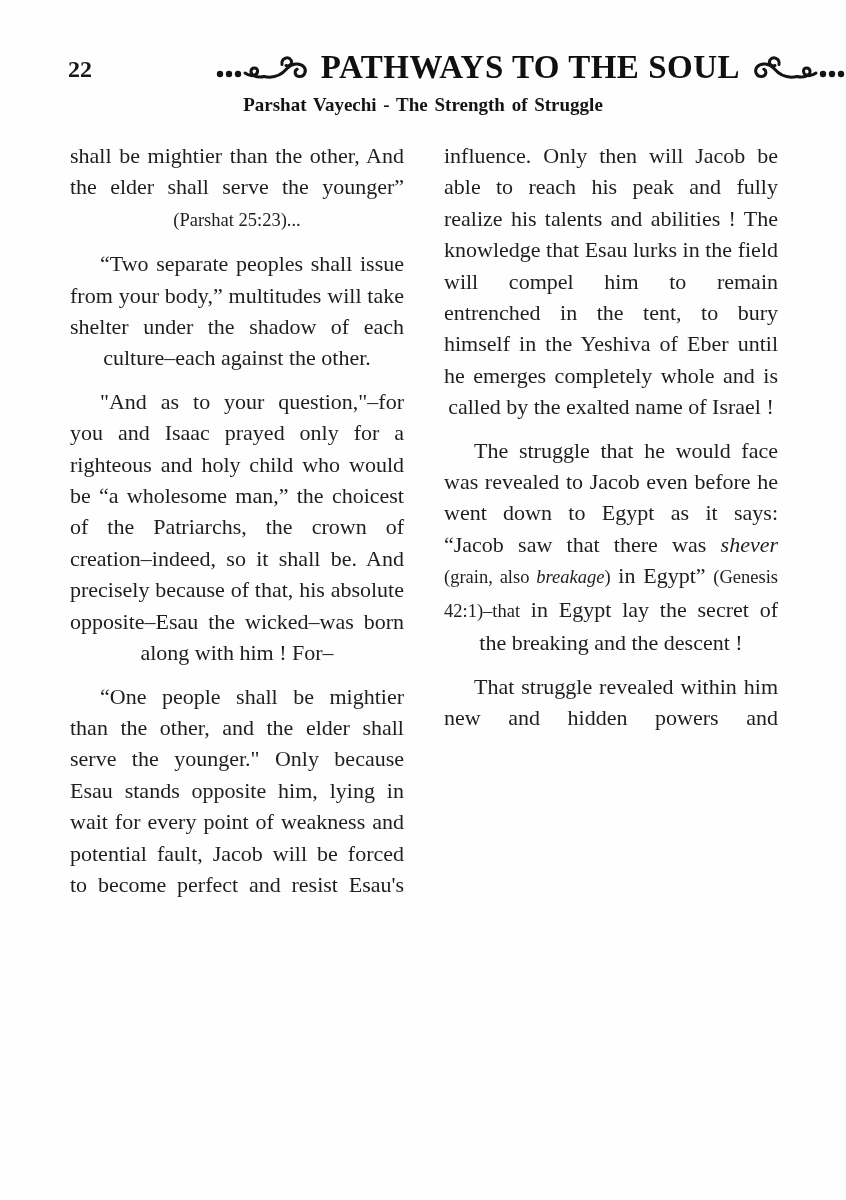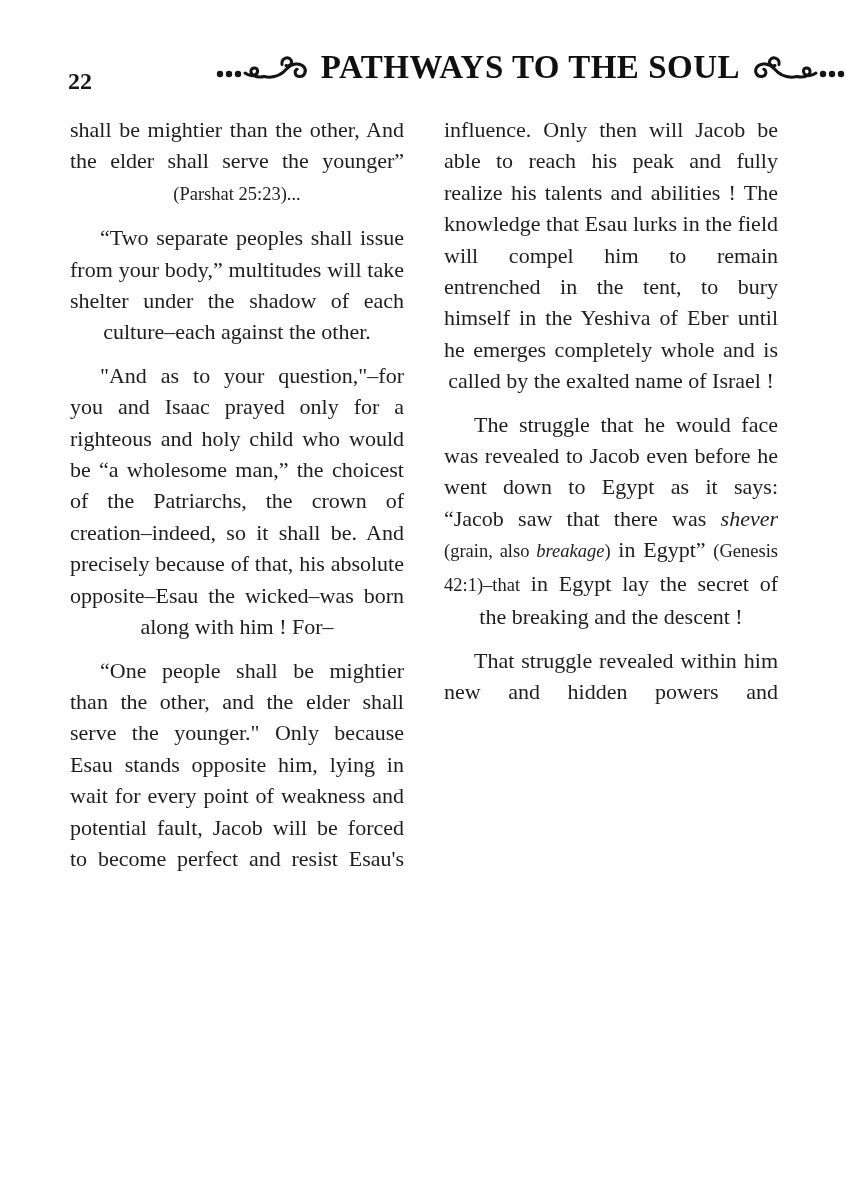--- a/index.html
+++ b/index.html
@@ -9,21 +9,21 @@
     margin:0 auto;
     background:#fefefe;
     color:#1f1f1f;
     font-family:"Liberation Serif","DejaVu Serif",serif;
     overflow:hidden;
     box-sizing:border-box;
   }
   
   .header{position:relative;padding-top:44px;}
   .page-number{
-    position:absolute;left:68px;top:68px;
+    position:absolute;left:68px;top:56px;
     font-size:24px;font-weight:700;color:#161616;
   }
   .title-row{
     display:flex;align-items:center;justify-content:flex-end;
     gap:10px;height:46px;
   }
   .main-title{
     font-size:33px;font-weight:700;letter-spacing:0.5px;
     color:#101010;white-space:nowrap;
   }
@@ -81,20 +81,21 @@
       <svg class="ornament mirror" width="96" height="30" viewBox="0 0 96 30" fill="none" stroke="#141414" stroke-width="3" stroke-linecap="round">
         <circle cx="5" cy="22" r="3.2" fill="#141414" stroke="none"></circle>
         <circle cx="14" cy="22" r="3.2" fill="#141414" stroke="none"></circle>
         <circle cx="23" cy="22" r="3.2" fill="#141414" stroke="none"></circle>
         <path d="M30 21 c 7 5 13 2 12.5 -2.5 c -0.5 -3.5 -6 -3.5 -6.5 0.5 c -0.6 4.5 6 7 13 5.5"></path>
         <path d="M49 24.5 c 9 2 17 -1 23 -8 c 4.5 -5 13 -6.5 17 -1.5 c 3.2 4.2 0.3 10 -5 9.5 c -4.2 -0.5 -5.2 -5.5 -1.8 -7.3"></path>
         <path d="M67 12.5 c -1 -6 6 -9 9 -4.5 c 2 3.5 -1.5 7 -5 5.5"></path>
       </svg>
     </div>
 
+    <div class="subtitle">Parshat Vayechi - The Strength of Struggle</div>
   </div>
 
   <div class="columns">
     <div class="col">
         <p class="para last-center"><span class="">shall be mightier than the other, And the elder shall serve the younger” </span><span class="run-sm">(Parshat 25:23)...</span></p>
         <p class="para indent last-center"><span class="">“Two separate peoples shall issue from your body,” multitudes will take shelter under the shadow of each culture–each against the other.</span></p>
         <p class="para indent last-center"><span class="">"And as to your question,"–for you and Isaac prayed only for a righteous and holy child who would be “a wholesome man,” the choicest of the Patriarchs, the crown of creation–indeed, so it shall be. And precisely because of that, his absolute opposite–Esau the wicked–was born along with him ! For–</span></p>
         <p class="para indent last-justify"><span class="">“One people shall be mightier than the other, and the elder shall serve the younger." Only because Esau stands opposite him, lying in wait for every point of weakness and potential fault, Jacob will be forced to become perfect and resist Esau's</span></p>
       </div>
     <div class="col">

